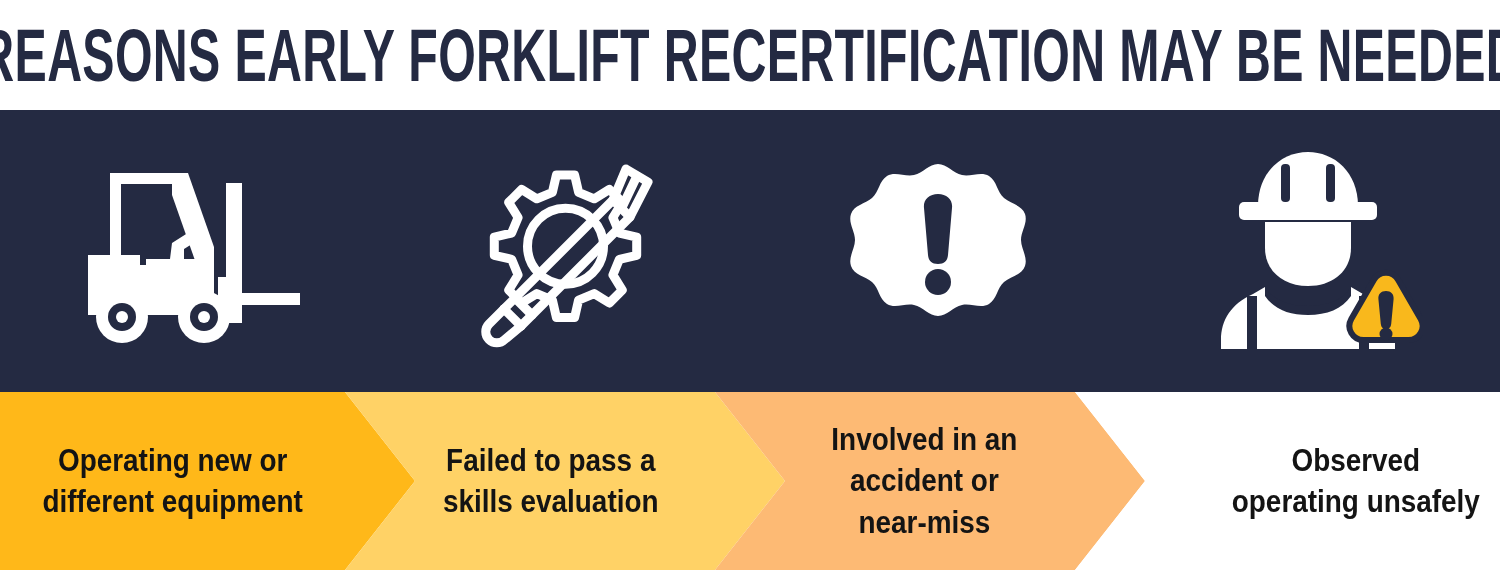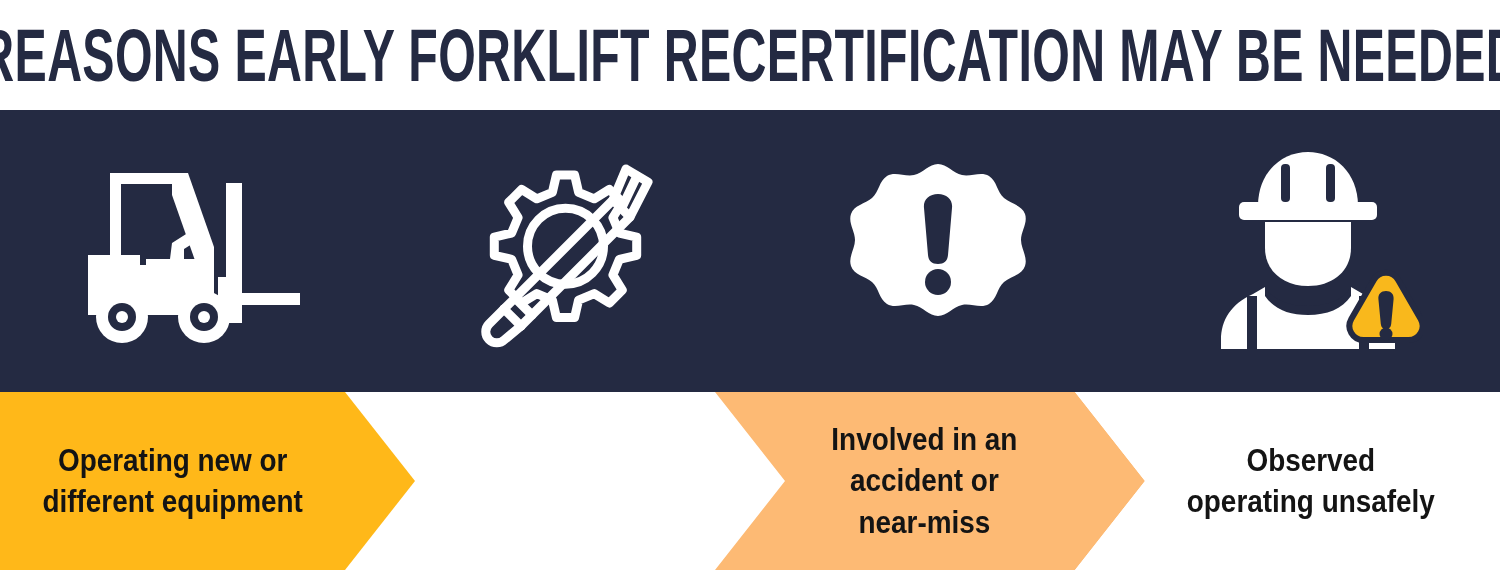--- a/index.html
+++ b/index.html
@@ -84,21 +84,21 @@
     position: absolute;
     top: 0;
     height: 178px;
     display: flex;
     align-items: center;
     justify-content: center;
   }
   .chev-1 { left: 0;     width: 415px; clip-path: polygon(0 0, 345px 0, 415px 50%, 345px 100%, 0 100%); }
   .chev-2 { left: 345px; width: 440px; clip-path: polygon(0 0, 370px 0, 440px 50%, 370px 100%, 0 100%, 70px 50%); }
   .chev-3 { left: 715px; width: 430px; clip-path: polygon(0 0, 360px 0, 430px 50%, 360px 100%, 0 100%, 70px 50%); }
-  .chev-4 { left: 1075px; width: 425px; clip-path: polygon(0 0, 425px 0, 425px 100%, 0 100%, 70px 50%); }
+  .chev-4 { left: 1075px; width: 425px; clip-path: polygon(0 0, 425px 0, 425px 100%, 0 100%, 70px 50%); justify-content: flex-end; }
 
   .chev-label {
     position: relative;
     color: #141414;
     font-family: "Liberation Sans", "DejaVu Sans", sans-serif;
     font-weight: bold;
     font-size: 31px;
     line-height: 1.33;
     text-align: center;
     transform: scaleX(0.90);
@@ -256,20 +256,24 @@
     </div>
   </div>
 
   <div class="chevron-band">
 
     <div class="chev chev-1" style="background:#ffb819">
       <div class="chev-label">Operating new or
 different equipment</div>
     </div>
 
+    <div class="chev chev-2" style="background:#ffd266">
+      <div class="chev-label">Failed to pass a
+skills evaluation</div>
+    </div>
 
     <div class="chev chev-3" style="background:#fdba74">
       <div class="chev-label">Involved in an
 accident or
 near-miss</div>
     </div>
 
     <div class="chev chev-4" style="background:#ffffff">
       <div class="chev-label">Observed
 operating unsafely</div>

